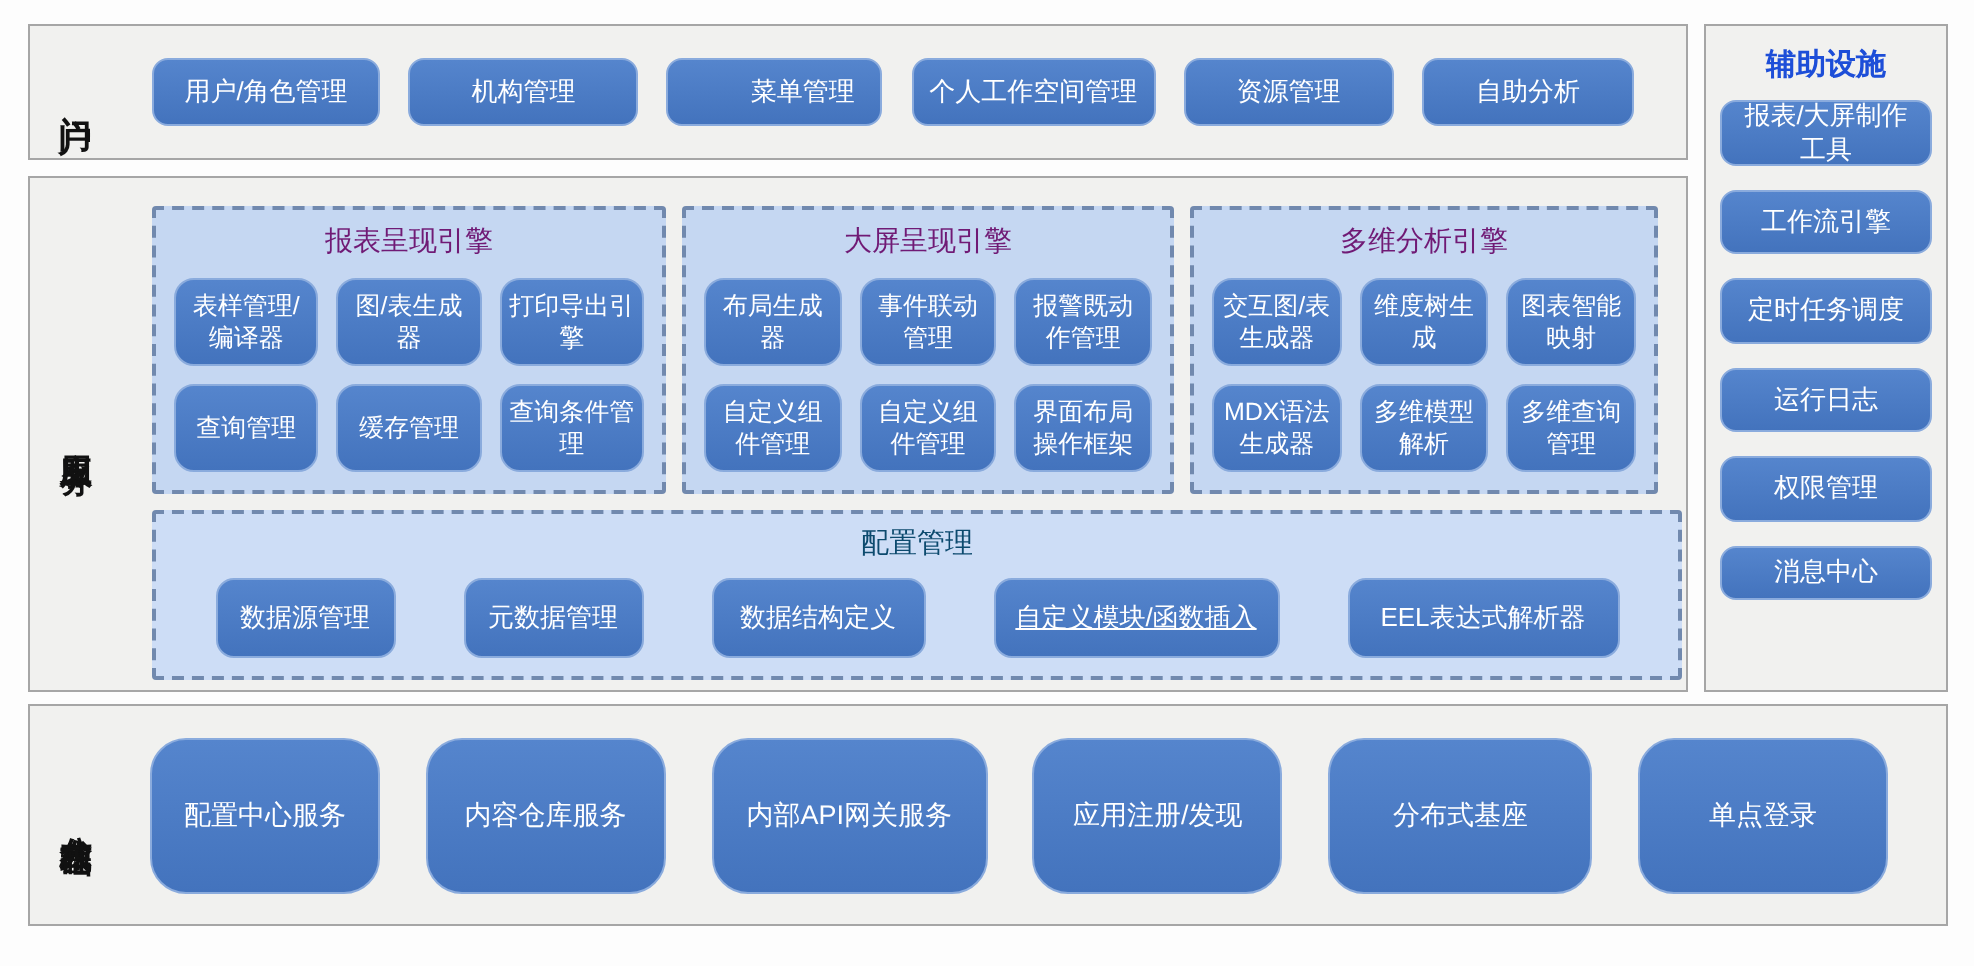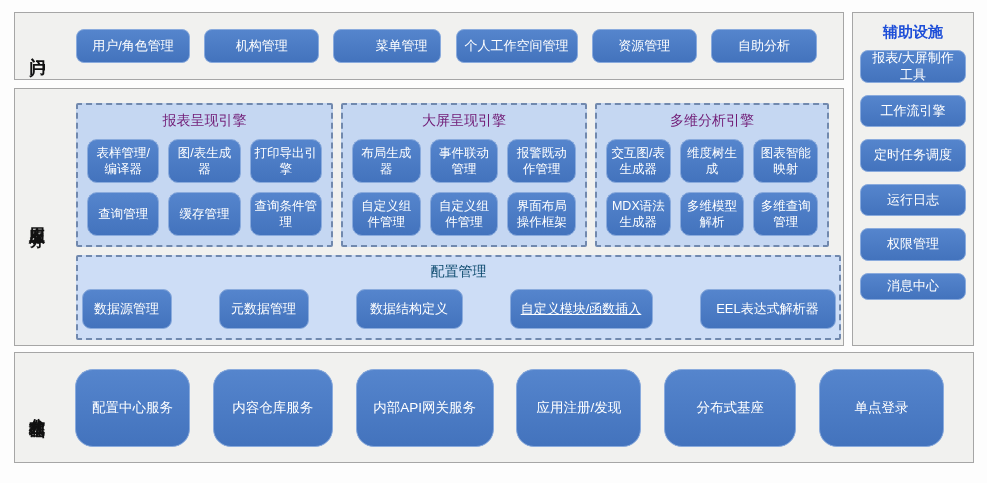--- a/index.html
+++ b/index.html
@@ -33,21 +33,21 @@
   .bluepanel{position:absolute;background:#c5d7f2;border:2px dashed #7189ae;box-sizing:border-box;border-radius:2px;}
   .engine1{left:61px;top:14px;width:257px;height:144px;}
   .engine2{left:326px;top:14px;width:246px;height:144px;}
   .engine3{left:580px;top:14px;width:234px;height:144px;}
   .engine-title{text-align:center;font-size:14px;color:#701a75;padding-top:7px;height:21px;}
   .engine-grid{display:grid;grid-template-columns:repeat(3,1fr);gap:9px 9px;padding:6px 9px 9px 9px;}
   .engine-grid .btn{height:44px;font-size:12.5px;border-radius:10px;padding:2px 3px;word-break:break-all;}
 
   .config{left:61px;top:166px;width:765px;height:85px;background:#cdddf6;}
   .config-title{text-align:center;font-size:14px;color:#0c4a6e;padding-top:6px;height:20px;}
-  .config-btns{display:flex;align-items:center;justify-content:center;gap:47px;padding-top:6px;}
+  .config-btns{display:flex;align-items:center;justify-content:center;gap:34px;padding-top:6px;}
   .config-btns .btn{height:40px;font-size:13px;border-radius:9px;}
   .config-btns .btn:nth-child(1){width:90px;}
   .config-btns .btn:nth-child(2){width:90px;}
   .config-btns .btn:nth-child(3){width:107px;}
   .config-btns .btn:nth-child(4){width:143px;text-decoration:underline;}
   .config-btns .btn:nth-child(5){width:136px;}
 
   
   .aux{left:852px;top:12px;width:122px;height:334px;display:flex;flex-direction:column;align-items:center;}
   .aux-title{font-weight:bold;font-size:15px;color:#1d4ed8;margin:10px 0 8px 0;}

